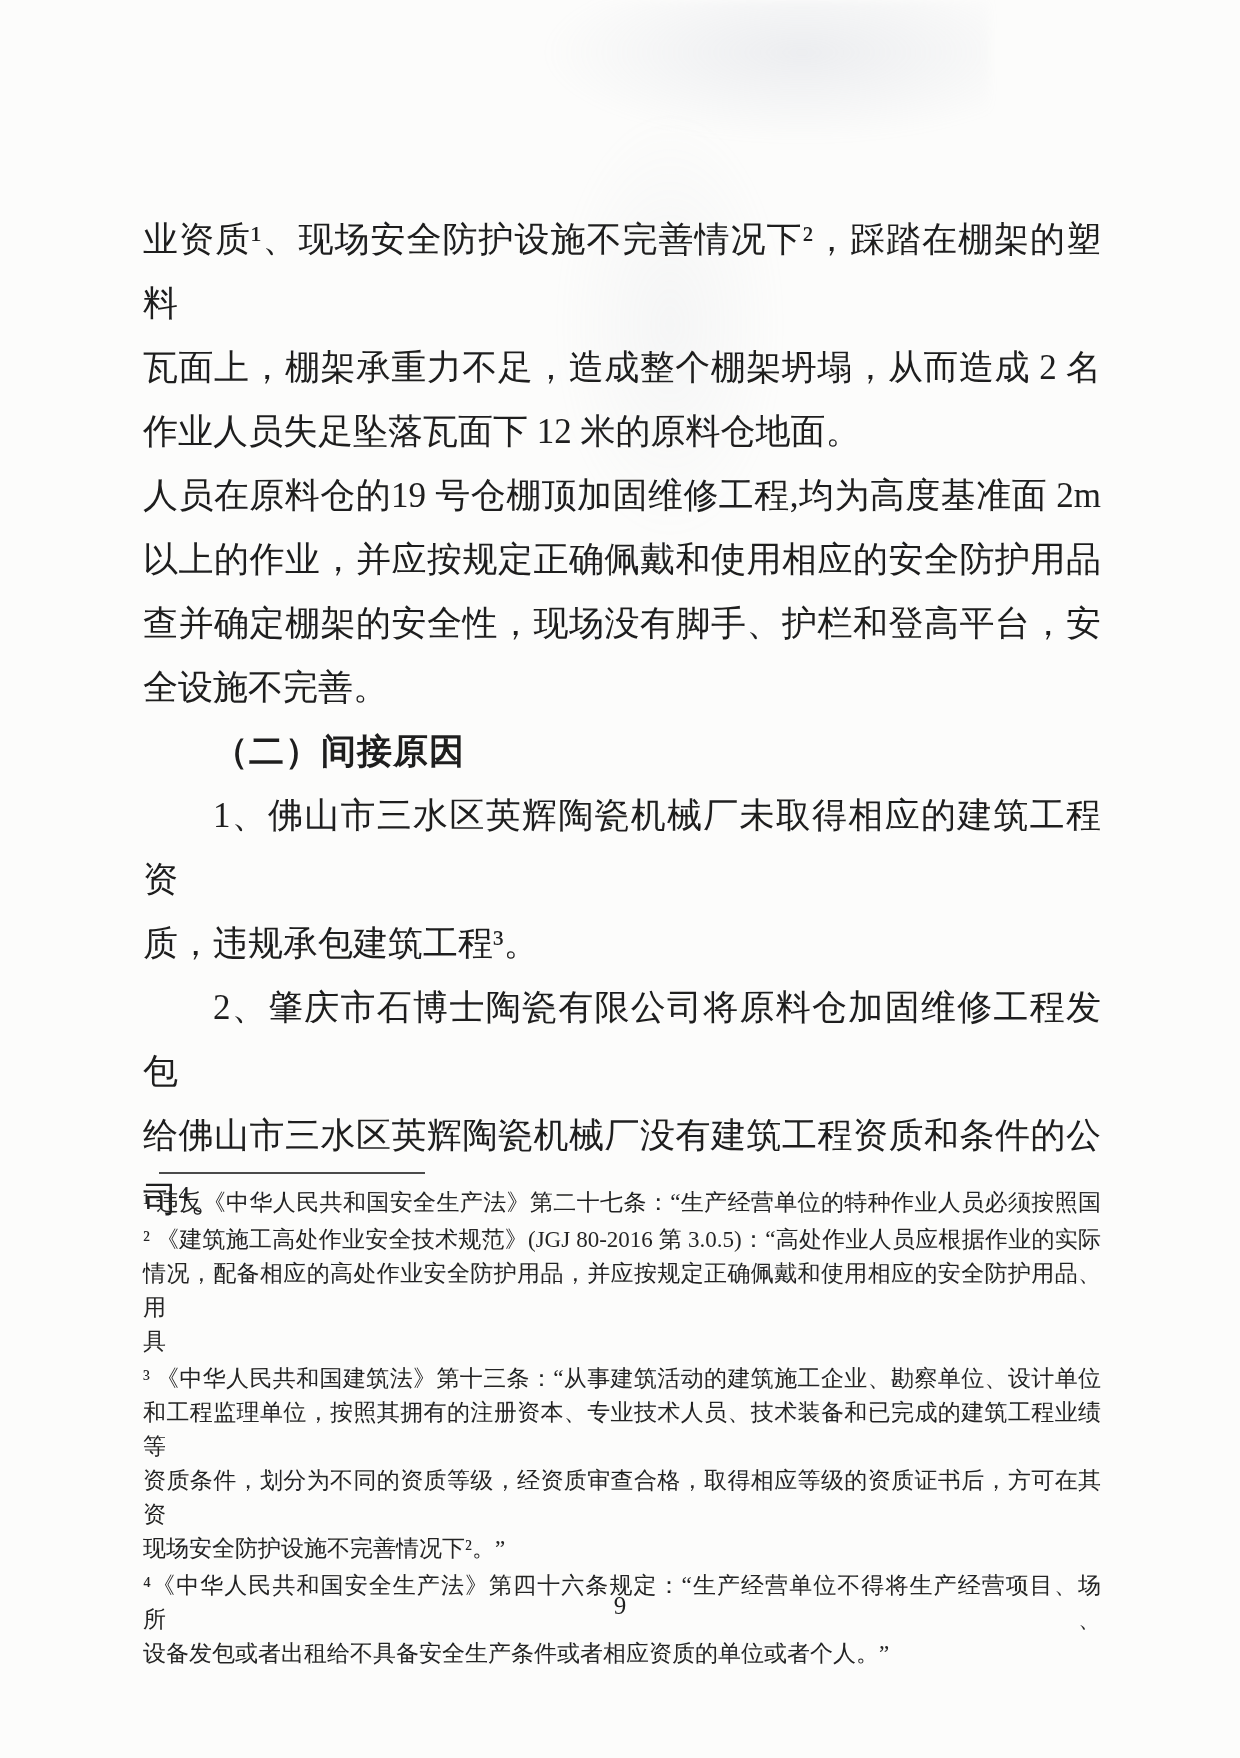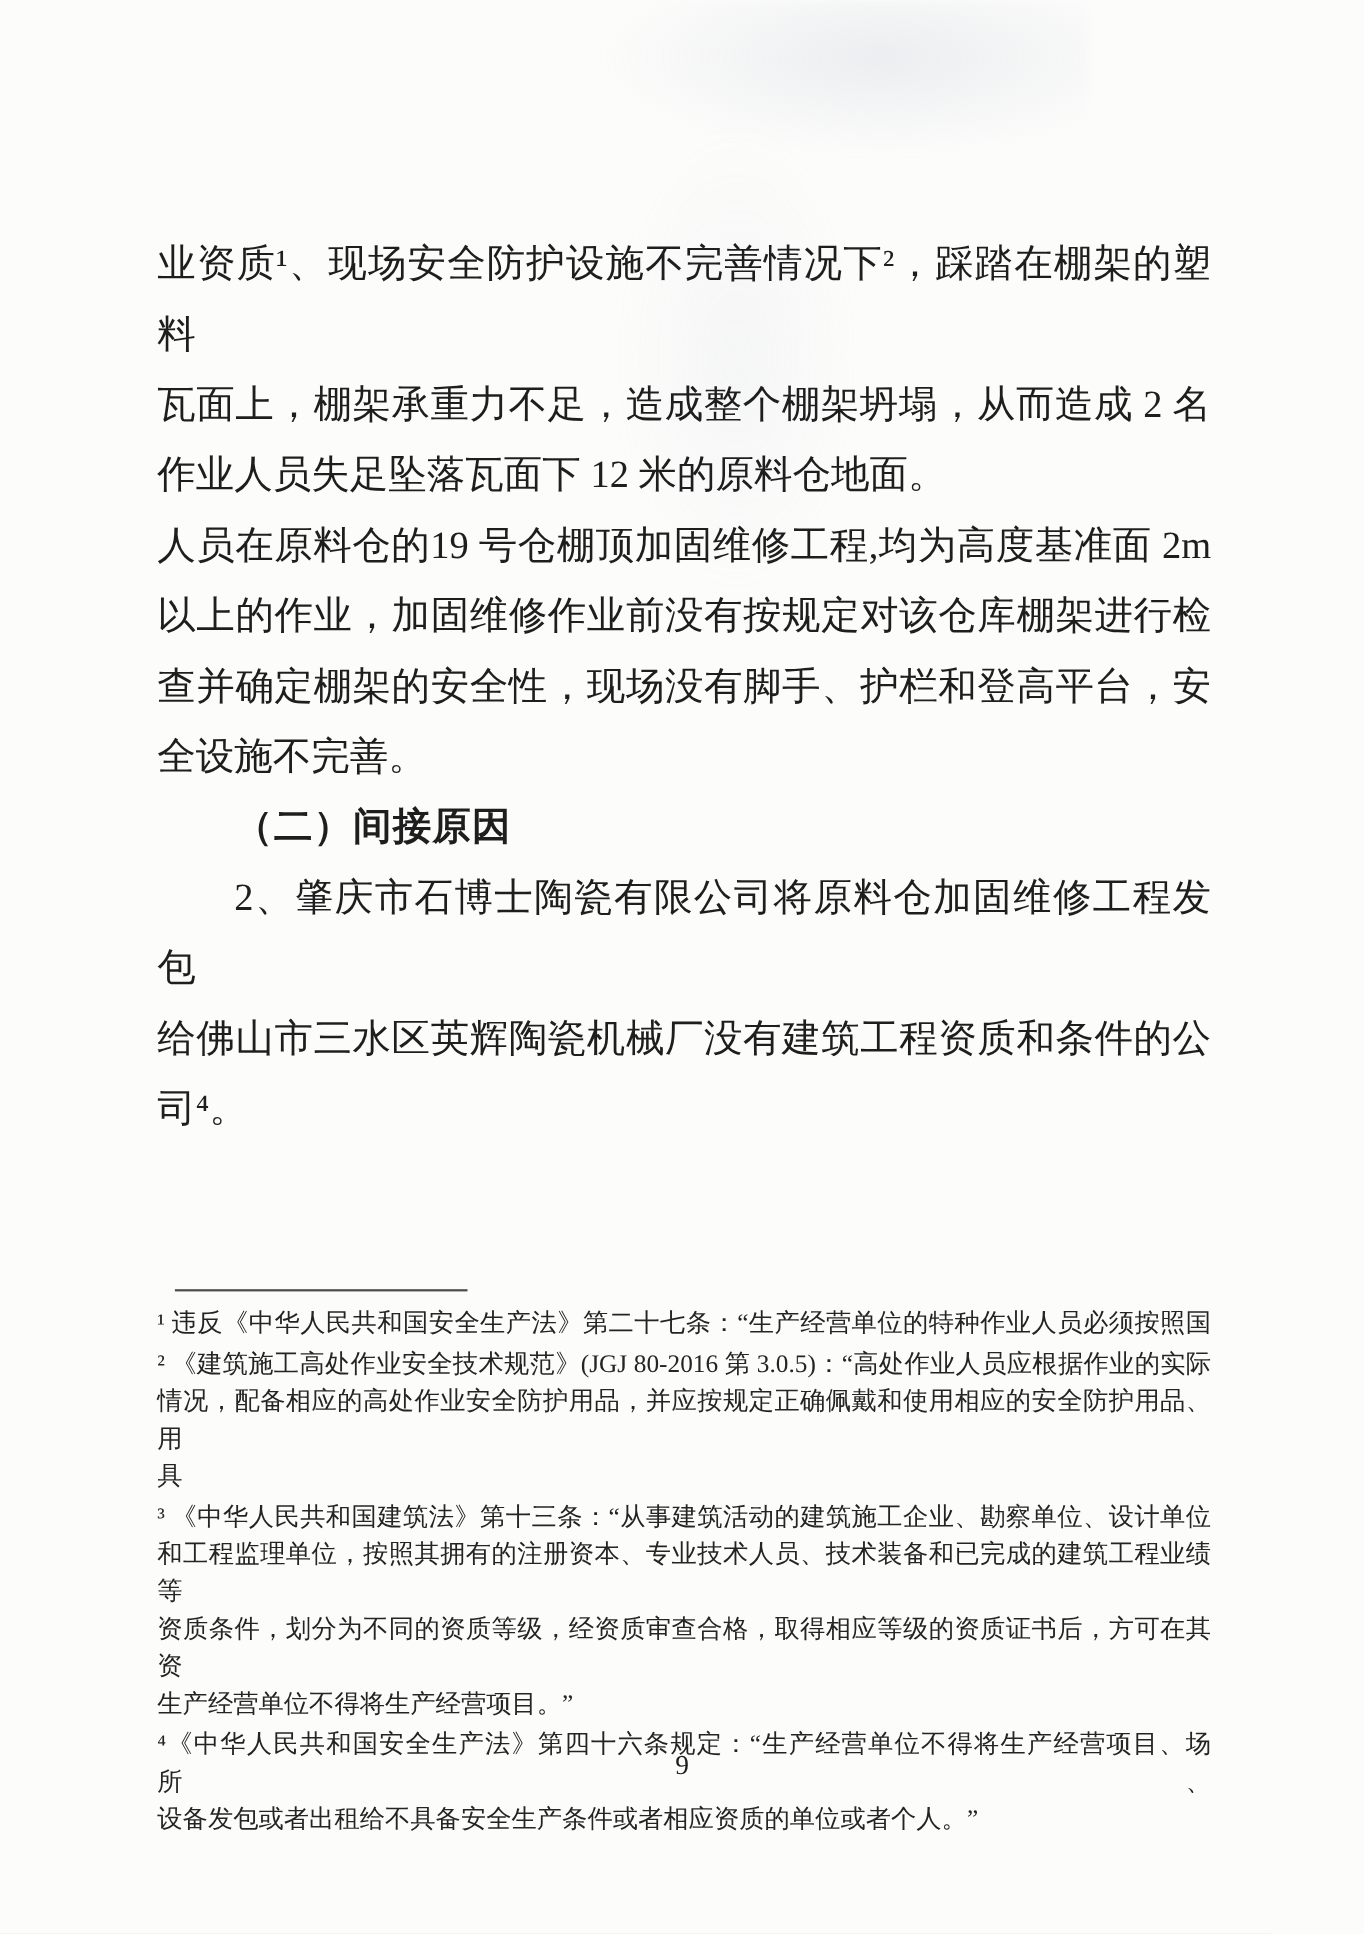--- a/index.html
+++ b/index.html
@@ -73,26 +73,30 @@
   <div class="smudge-mid"></div>
 
   <div class="body-text">
       <div class="para">
         <div class="line">业资质¹、现场安全防护设施不完善情况下²，踩踏在棚架的塑料</div>
         <div class="line">瓦面上，棚架承重力不足，造成整个棚架坍塌，从而造成 2 名</div>
         <div class="line last">作业人员失足坠落瓦面下 12 米的原料仓地面。</div>
       </div>
       <div class="para">
         <div class="line">人员在原料仓的19 号仓棚顶加固维修工程,均为高度基准面 2m</div>
-        <div class="line">以上的作业，加固维修作业前没有按规定对该仓库棚架进行检</div>
+        <div class="line">以上的作业，并应按规定正确佩戴和使用相应的安全防护用品</div>
         <div class="line">查并确定棚架的安全性，现场没有脚手、护栏和登高平台，安</div>
         <div class="line last">全设施不完善。</div>
       </div>
       <div class="para heading">
         <div class="line indent last">（二）间接原因</div>
+      </div>
+      <div class="para">
+        <div class="line indent">1、佛山市三水区英辉陶瓷机械厂未取得相应的建筑工程资</div>
+        <div class="line last">质，违规承包建筑工程³。</div>
       </div>
       <div class="para">
         <div class="line indent">2、肇庆市石博士陶瓷有限公司将原料仓加固维修工程发包</div>
         <div class="line">给佛山市三水区英辉陶瓷机械厂没有建筑工程资质和条件的公</div>
         <div class="line last">司⁴。</div>
       </div>
     </div>
 
   <div class="footnote-sep"></div>
 
@@ -102,21 +106,21 @@
       </div>
       <div class="footnote-item">
         <div class="line">² 《建筑施工高处作业安全技术规范》(JGJ 80-2016 第 3.0.5)：“高处作业人员应根据作业的实际</div>
         <div class="line">情况，配备相应的高处作业安全防护用品，并应按规定正确佩戴和使用相应的安全防护用品、用</div>
         <div class="line last">具</div>
       </div>
       <div class="footnote-item">
         <div class="line">³ 《中华人民共和国建筑法》第十三条：“从事建筑活动的建筑施工企业、勘察单位、设计单位</div>
         <div class="line">和工程监理单位，按照其拥有的注册资本、专业技术人员、技术装备和已完成的建筑工程业绩等</div>
         <div class="line">资质条件，划分为不同的资质等级，经资质审查合格，取得相应等级的资质证书后，方可在其资</div>
-        <div class="line last">生产经营单位不得将生产经营项目。”</div>
+        <div class="line last">现场安全防护设施不完善情况下²。”</div>
       </div>
       <div class="footnote-item">
         <div class="line">⁴《中华人民共和国安全生产法》第四十六条规定：“生产经营单位不得将生产经营项目、场所、</div>
         <div class="line last">设备发包或者出租给不具备安全生产条件或者相应资质的单位或者个人。”</div>
       </div>
     </div>
 
   <div class="page-number">9</div>
 </div>
 

